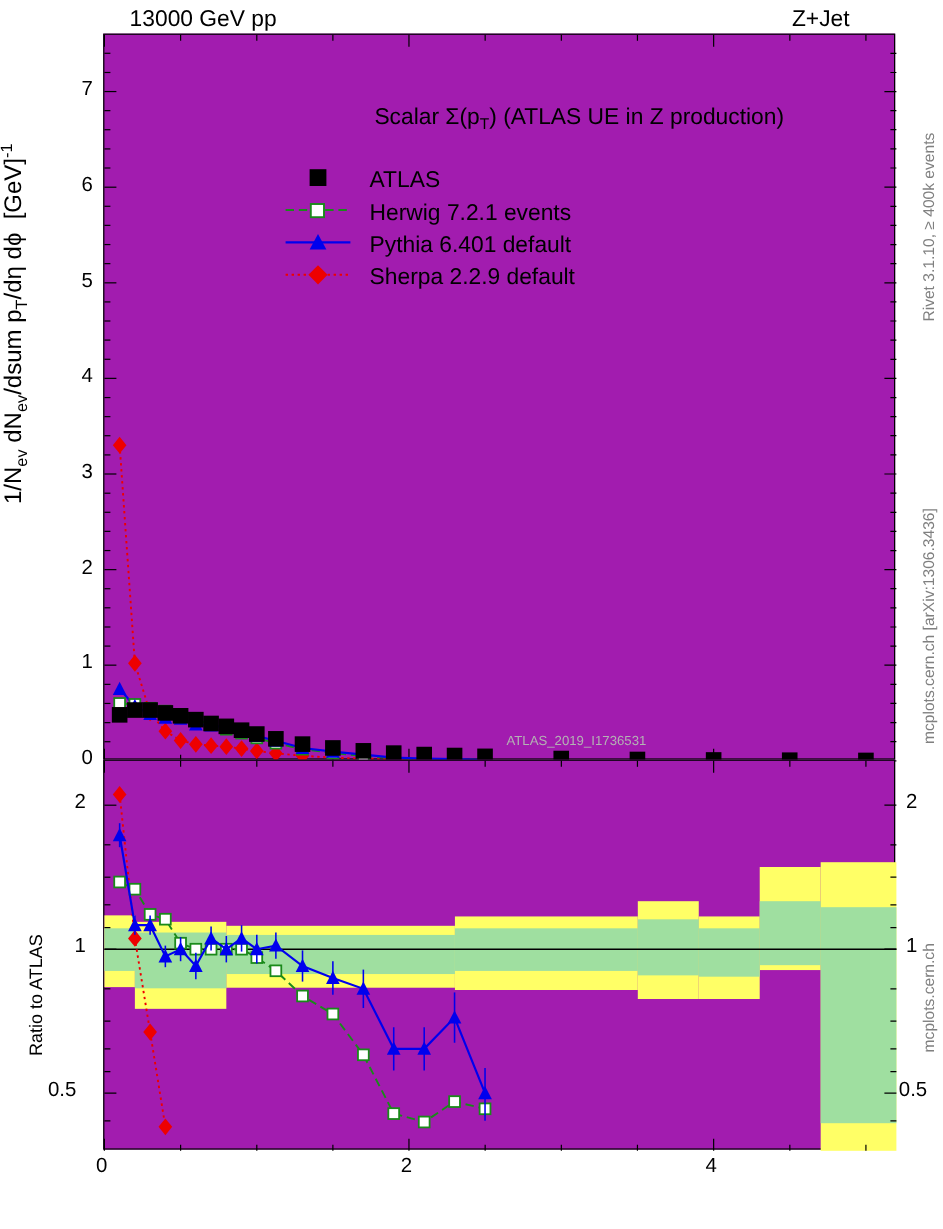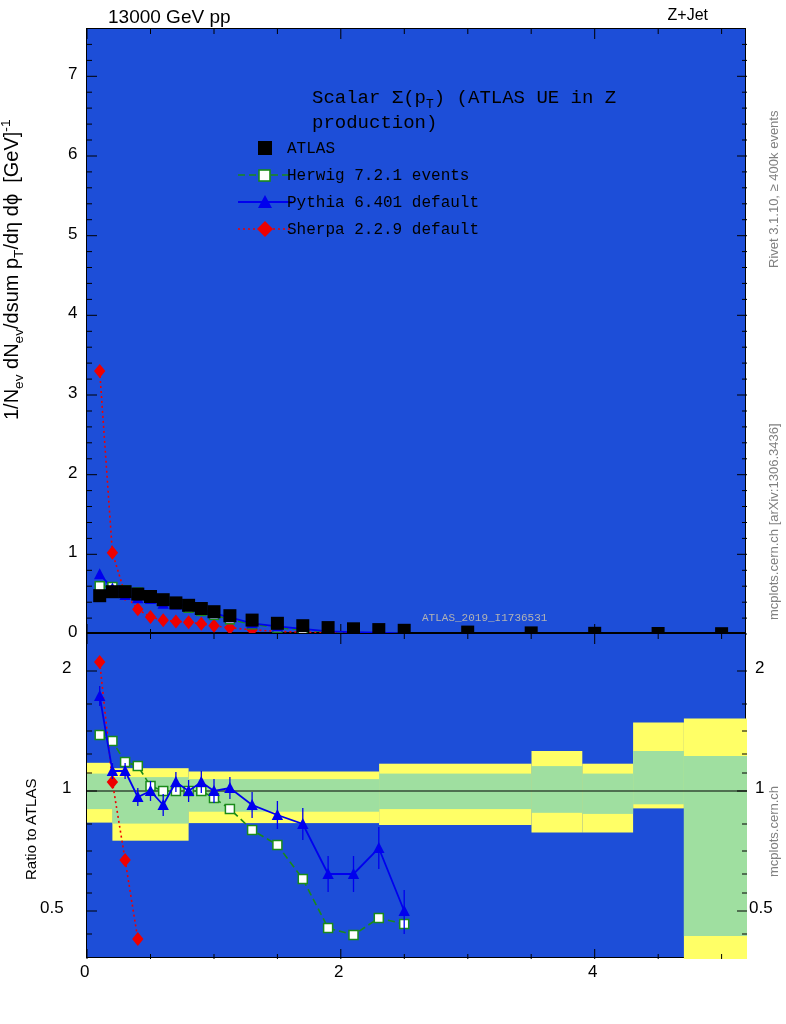--- a/index.html
+++ b/index.html
@@ -3,21 +3,21 @@
 <meta charset="utf-8">
 <style>
   html, body { margin:0; padding:0; background:#ffffff; }
   body { width:786px; height:1024px; font-family:"Liberation Sans", sans-serif; color:#000; }
   #root { position:relative; width:786px; height:992px; overflow:hidden; }
 
   .txt { position:absolute; white-space:nowrap; }
 
   
   #head-left  { left:108px; top:6px;  font-size:19px; }
-  #head-right { right:78px; top:6px;  font-size:16px; }
+  #head-right { right:78px; top:6px;  font-size:19px; }
 
   
   .rot {
     position:absolute; transform-origin:0 0; transform:rotate(-90deg);
     font-size:13px; color:#808080; white-space:nowrap;
   }
   #rot-rivet { left:766px; top:268px; }
   #rot-arx   { left:766px; top:620px; }
   #rot-mc    { left:766px; top:877px; }
 
@@ -29,33 +29,33 @@
   #ylab-ratio {
     position:absolute; left:22px; top:880px; transform-origin:0 0;
     transform:rotate(-90deg); font-size:15px; white-space:nowrap;
   }
   #xlab {
     position:absolute; left:532px; top:988px; font-size:20px; white-space:nowrap;
   }
 
   
   #main-frame, #ratio-frame {
-    position:absolute; box-sizing:border-box; border:1px solid #000; background:#1d4ed8;font-family:Liberation Mono, monospace;
+    position:absolute; box-sizing:border-box; border:1px solid #000; background:#a21caf;
   }
   #main-frame  { left:86px; top:28px;  width:660px; height:605px; }
   #ratio-frame { left:86px; top:633px; width:660px; height:325px; }
 
   svg { position:absolute; left:0; top:0; overflow:visible; }
 
   .tick-lbl { position:absolute; font-size:17px; color:#000; white-space:nowrap; }
 
   
   #legend { position:absolute; left:150px; top:108px; font-size:16px; }
   .leg-row { position:relative; height:27px; }
-  .leg-txt { position:absolute; left:50px; top:3px; white-space:nowrap; font-size:16px; }
+  .leg-txt { position:absolute; left:71px; top:3px; white-space:nowrap; font-size:19px; }
   .leg-mark { position:absolute; left:0; top:0; width:56px; height:22px; }
 
   #title-main { position:absolute; left:225px; top:58px; font-size:19px; }
   #watermark  { position:absolute; left:335px; top:583px; font-size:11px; color:#b3b3b3; }
 
   sub { font-size:0.68em; }
   sup { font-size:0.68em; }
 </style>
 </head>
 <body>

